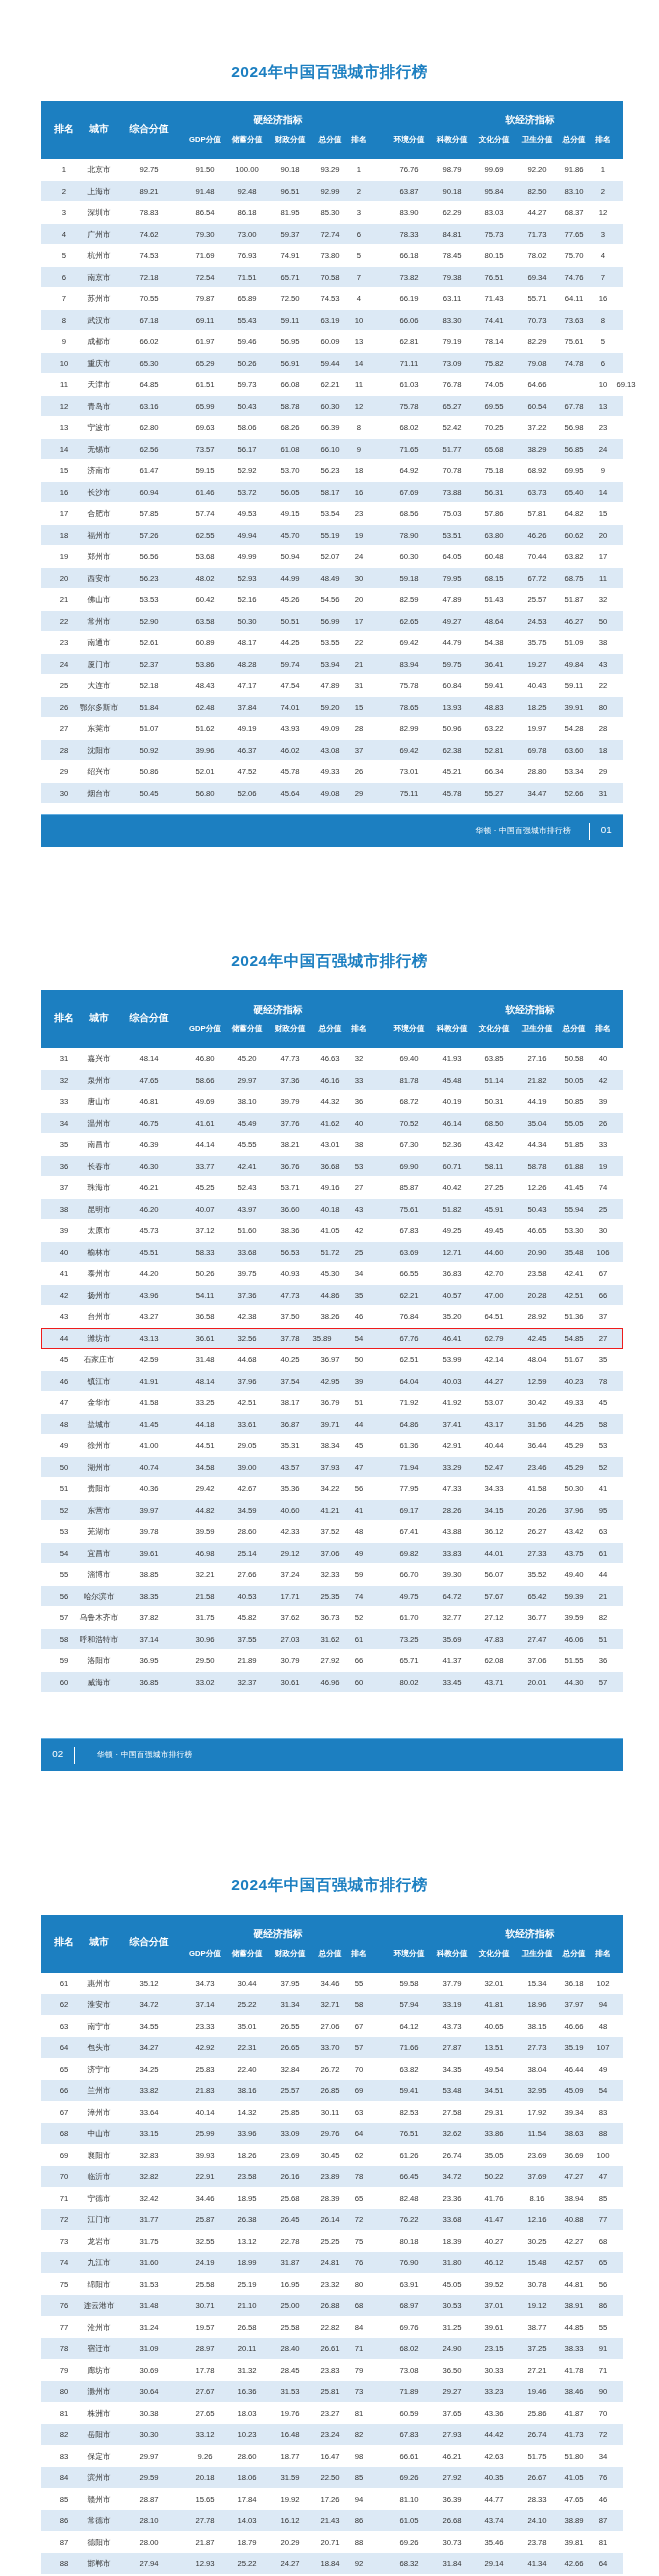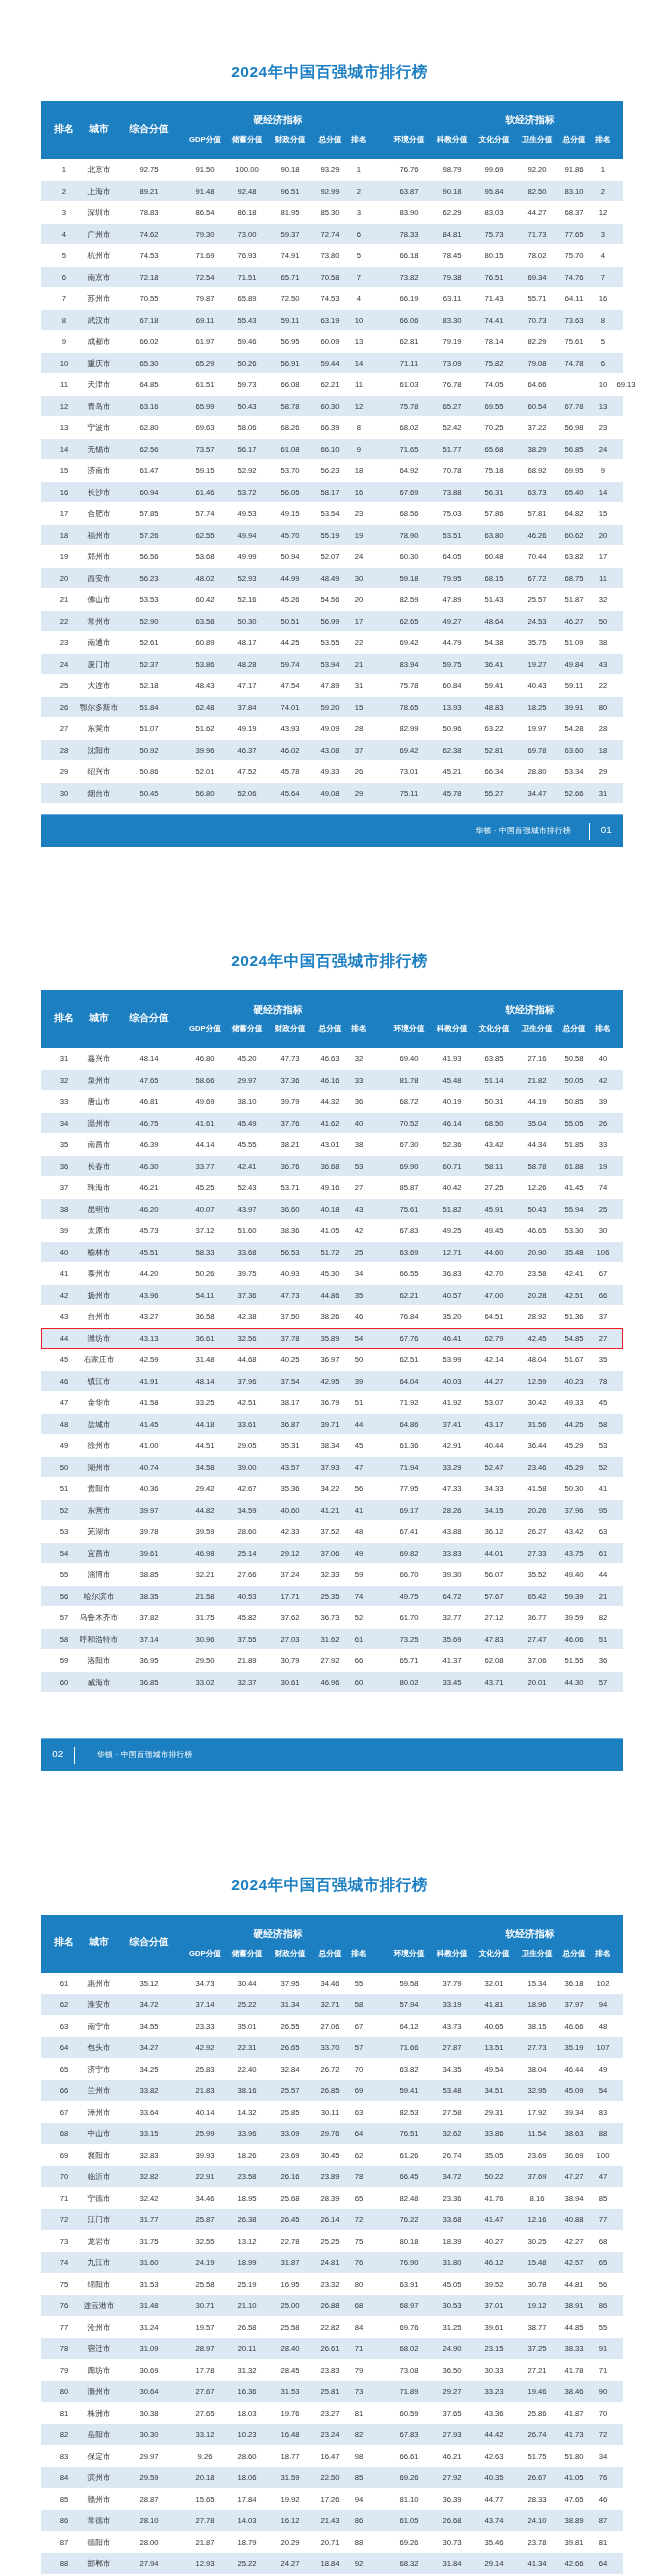--- a/index.html
+++ b/index.html
@@ -832,21 +832,21 @@
             <span class="c" style="left: 533px;">51.36</span>
             <span class="c" style="left: 562px;">37</span>
           </div>
           <div class="trow alt highlight">
             <span class="c" style="left: 23px;">44</span>
             <span class="c" style="left: 58px;">潍坊市</span>
             <span class="c" style="left: 108px;">43.13</span>
             <span class="c" style="left: 164px;">36.61</span>
             <span class="c" style="left: 206px;">32.56</span>
             <span class="c" style="left: 249px;">37.78</span>
-            <span class="c" style="left: 289px; text-align: right;">35.89</span>
+            <span class="c" style="left: 281px; text-align: right;">35.89</span>
             <span class="c" style="left: 318px;">54</span>
             <span class="c" style="left: 368px;">67.76</span>
             <span class="c" style="left: 411px;">46.41</span>
             <span class="c" style="left: 453px;">62.79</span>
             <span class="c" style="left: 496px;">42.45</span>
             <span class="c" style="left: 533px;">54.85</span>
             <span class="c" style="left: 562px;">27</span>
           </div>
           <div class="trow">
             <span class="c" style="left: 23px;">45</span>

